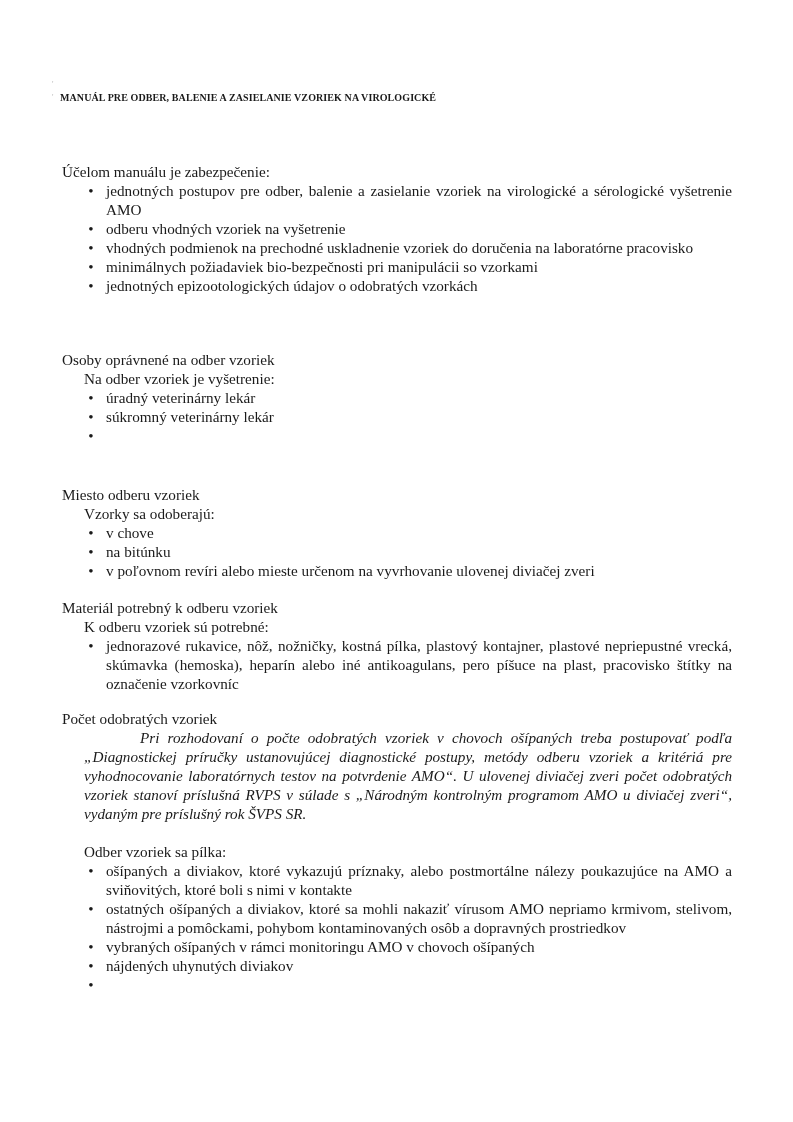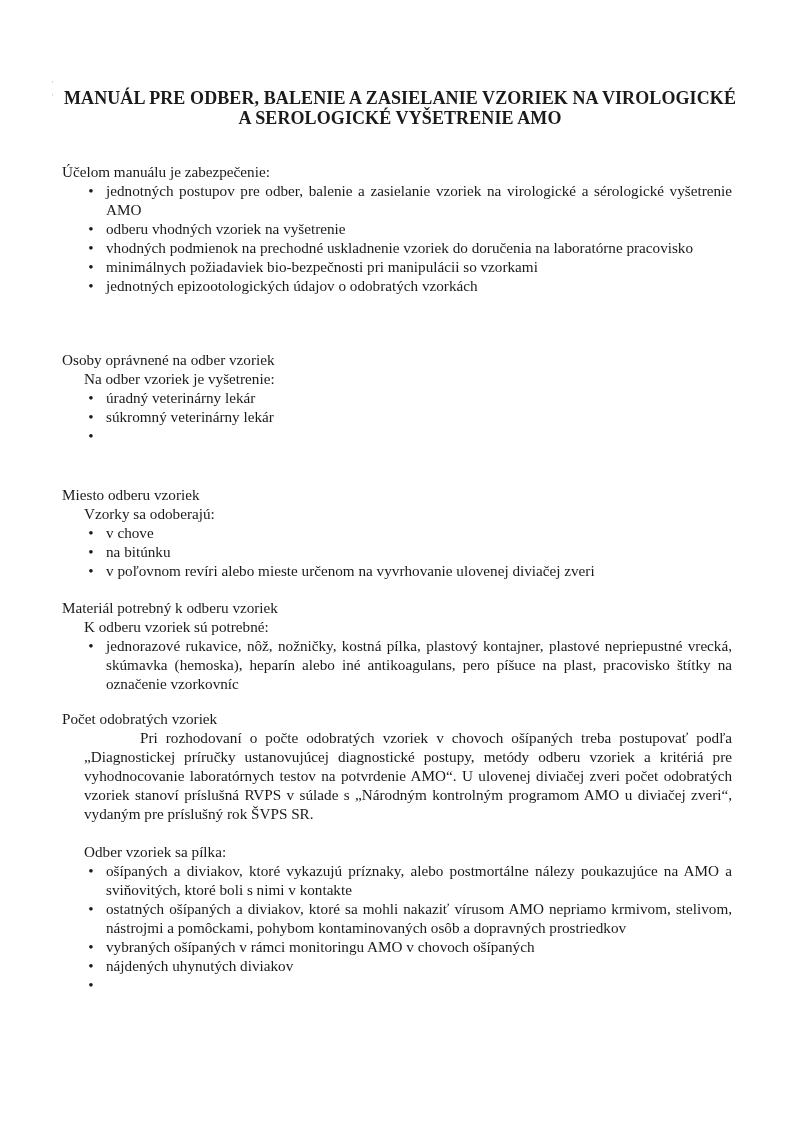--- a/index.html
+++ b/index.html
@@ -6,46 +6,45 @@
   body {
     width: 793px; height: 1122px; position: relative; overflow: hidden;
     font-family: "Liberation Serif", "DejaVu Serif", serif;
     color: #1a1a1a;
     font-size: 15.2px;
     line-height: 19px;
   }
   .page { position: absolute; left: 0; top: 0; width: 793px; height: 1122px; }
   .title {
     position: absolute; left: 60px; width: 680px; top: 88px;
-    text-align: center; font-weight: bold; font-size: 18px; line-height: 20px;
+    text-align: left; font-weight: bold; font-size: 10px; line-height: 20px;
     letter-spacing: 0.1px;
   }
   .section { position: absolute; left: 62px; width: 670px; }
   .heading { font-weight: normal; margin: 0; }
   .intro { margin: 0 0 0 22px; }
   ul.blist { list-style: none; margin: 0; padding: 0; }
   ul.blist li { position: relative; padding-left: 44px; margin: 0; text-align: justify; }
   ul.blist li .bullet {
     position: absolute; left: 24px; top: 0; width: 10px; text-align: center;
   }
-  .para { margin: 0 0 0 22px; text-align: justify; text-indent: 56px; }
+  .para { margin: 0 0 0 22px; text-align: justify; text-indent: 56px; font-style: italic; }
   .spacer { height: 19px; }
   .mark { position: absolute; color: #bbb; font-size: 8px; }
 </style>
 </head>
 <body>
 
 <div class="page">
 
   <span class="mark" style="left:52px; top:75px;">'</span>
   <span class="mark" style="left:52px; top:88px;">'</span>
 
   <div class="title">
     <div>MANUÁL PRE ODBER, BALENIE A ZASIELANIE VZORIEK NA VIROLOGICKÉ</div>
-    <div>A SEROLOGICKÉ VYŠETRENIE AMO</div>
   </div>
 
   <div class="section" style="top:162px;">
     <p class="heading">Účelom manuálu je zabezpečenie:</p>
     <ul class="blist">
       <li><span class="bullet">•</span><span>jednotných postupov pre odber, balenie a zasielanie vzoriek na virologické a sérologické vyšetrenie AMO</span></li>
       <li><span class="bullet">•</span><span>odberu vhodných vzoriek na vyšetrenie</span></li>
       <li><span class="bullet">•</span><span>vhodných podmienok na prechodné uskladnenie vzoriek  do doručenia na laboratórne pracovisko</span></li>
       <li><span class="bullet">•</span><span>minimálnych požiadaviek bio-bezpečnosti pri manipulácii so vzorkami</span></li>
       <li><span class="bullet">•</span><span>jednotných epizootologických údajov o odobratých vzorkách</span></li>

